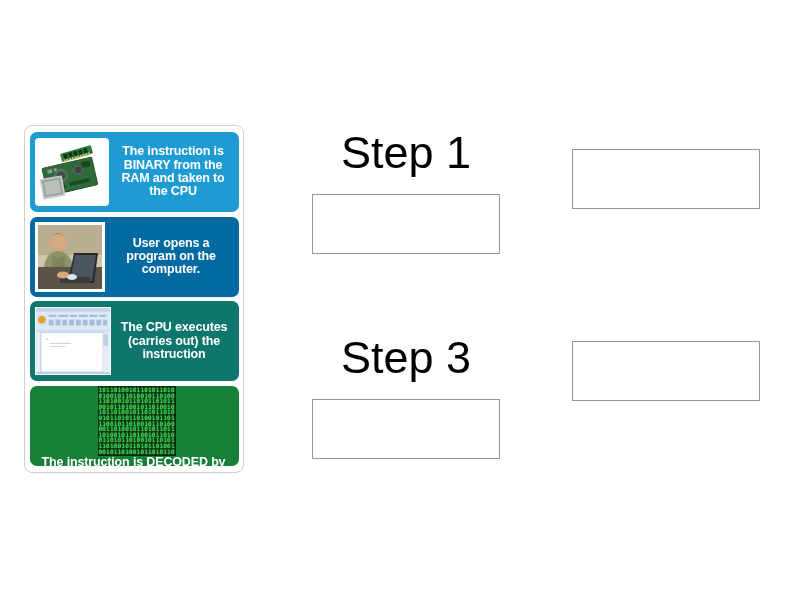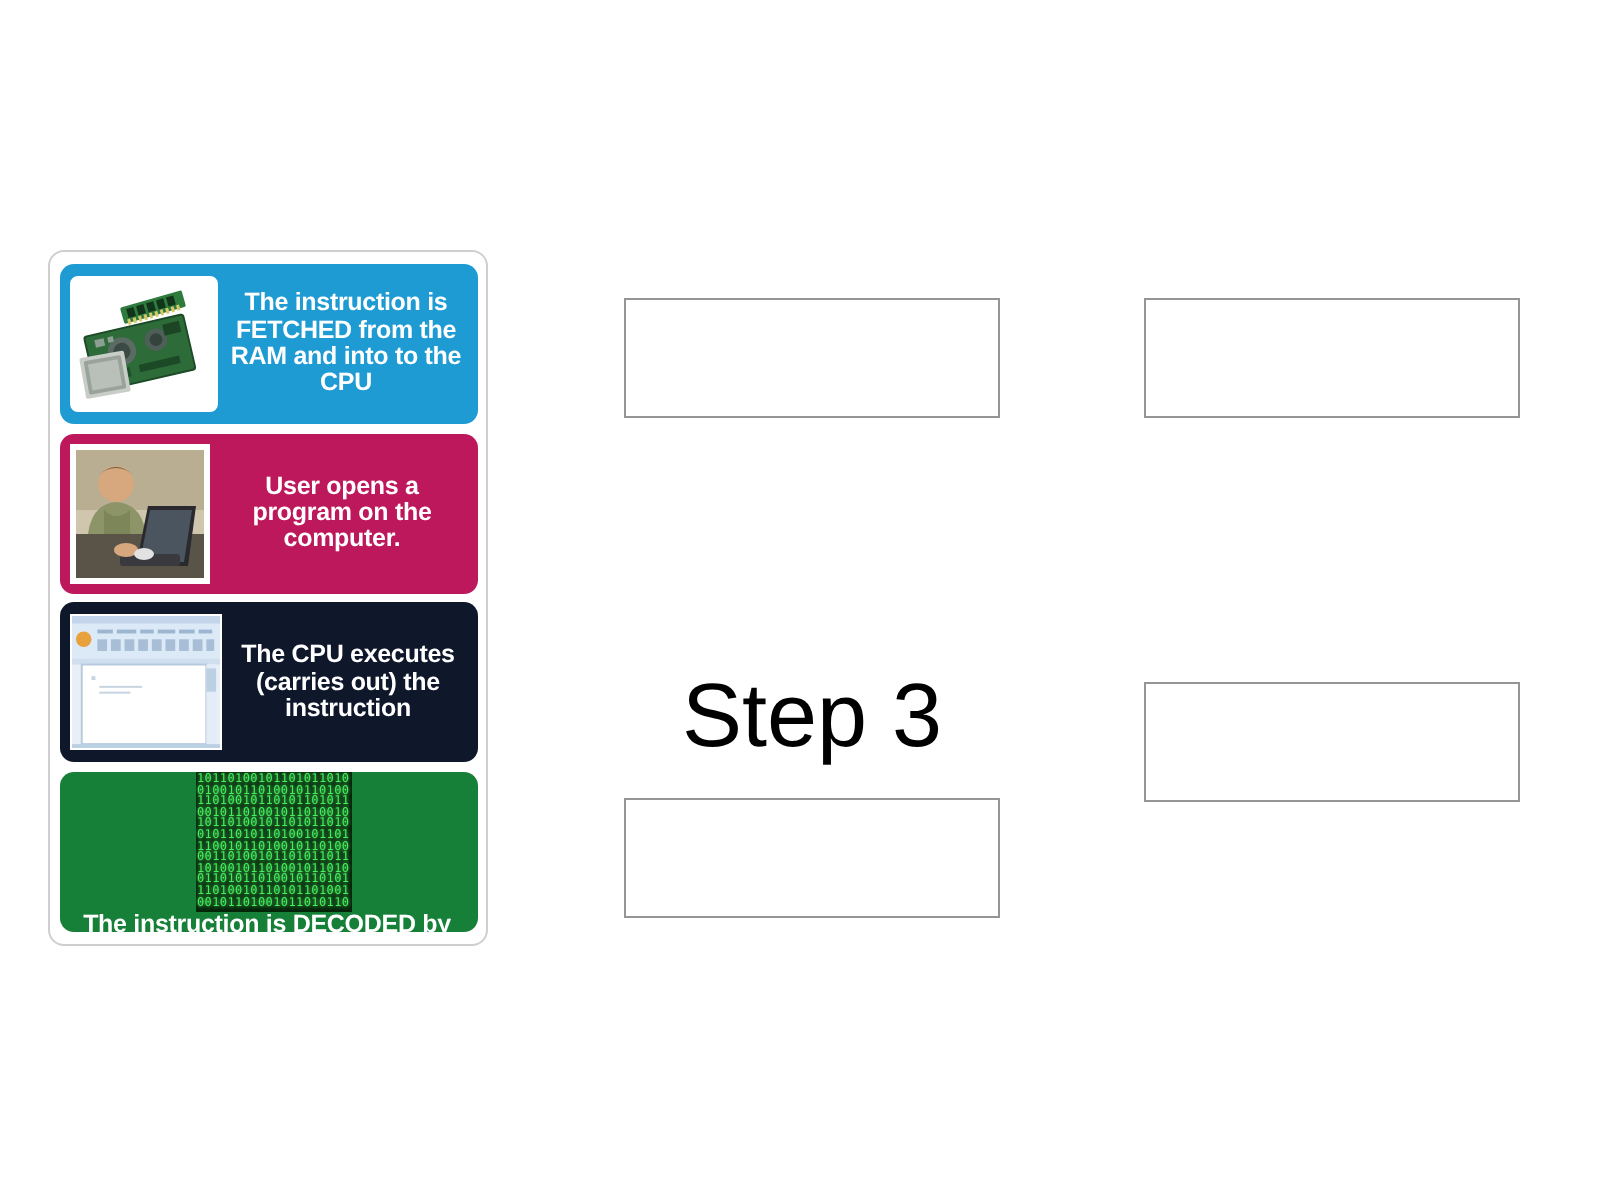--- a/index.html
+++ b/index.html
@@ -60,22 +60,22 @@
     font-weight: bold;
     font-size: 12.5px;
     line-height: 13.4px;
     text-align: center;
     padding: 0 5px 0 3px;
     letter-spacing: -0.15px;
   }
 
   
   .tile.blue   { background: #1f9bd4; }
-  .tile.red    { background: #be185d; }
-  .tile.orange { background: #0f172a; }
+  .tile.red    { background: #0369a1; }
+  .tile.orange { background: #0f766e; }
   .tile.green  { background: #178038; flex-direction: column; }
 
   .tile.blue .tile-thumb {
     border: 2px solid #ffffff;
     border-radius: 4px;
     background: #ffffff;
   }
   .tile.red .tile-thumb {
     border: 3px solid #ffffff;
     width: 70px;
@@ -183,21 +183,21 @@
               <rect x="20" y="27" width="3" height="3"></rect>
           </g>
         </g>
         <g transform="rotate(-10 24 48)">
           <rect x="4" y="38" width="24" height="22" rx="1" fill="#c9cdc8"></rect>
           <rect x="6" y="40" width="20" height="18" rx="1" fill="#9aa29c"></rect>
           <rect x="8" y="42" width="16" height="14" fill="#b9c0ba"></rect>
         </g>
       </svg>
     </div>
-    <div class="tile-text">The instruction is FETCHED from the RAM and into to the CPU</div>
+    <div class="tile-text">The instruction is BINARY from the RAM and taken to the CPU</div>
   </div>
 
   <div class="tile red">
     <div class="tile-thumb">
       <svg class="thumb-svg" viewBox="0 0 64 64" preserveAspectRatio="xMidYMid slice">
         <rect x="0" y="0" width="64" height="64" fill="#cfc6ad"></rect>
         <rect x="0" y="0" width="64" height="30" fill="#b9ae92"></rect>
         <rect x="0" y="42" width="64" height="22" fill="#5a5348"></rect>
         <circle cx="20" cy="17" r="9" fill="#d7a87e"></circle>
         <path d="M11 13 Q20 4 29 13 Q25 9 20 9 Q15 9 11 13 Z" fill="#6b5a46"></path>
@@ -257,20 +257,21 @@
   <div class="tile green">
     <div class="tile-thumb">
       <div class="binary-thumb">101101001011010110100100101101001011010011010010110101101011001011010010110100101011010010110101101001011010110100101101110010110100101101000011010010110101101110100101101001011010011010110100101101011101001011010110100100101101001011010110</div>
     </div>
     <div class="tile-text">The instruction is DECODED by the CPU into BINARY</div>
   </div>
 
 </div>
 
 <div class="step-cell" id="step-1">
+  <div class="step-label">Step 1</div>
   <div class="drop-zone"></div>
 </div>
 
 <div class="step-cell" id="step-2">
   <div class="drop-zone"></div>
 </div>
 
 <div class="step-cell" id="step-3">
   <div class="step-label">Step 3</div>
   <div class="drop-zone"></div>

